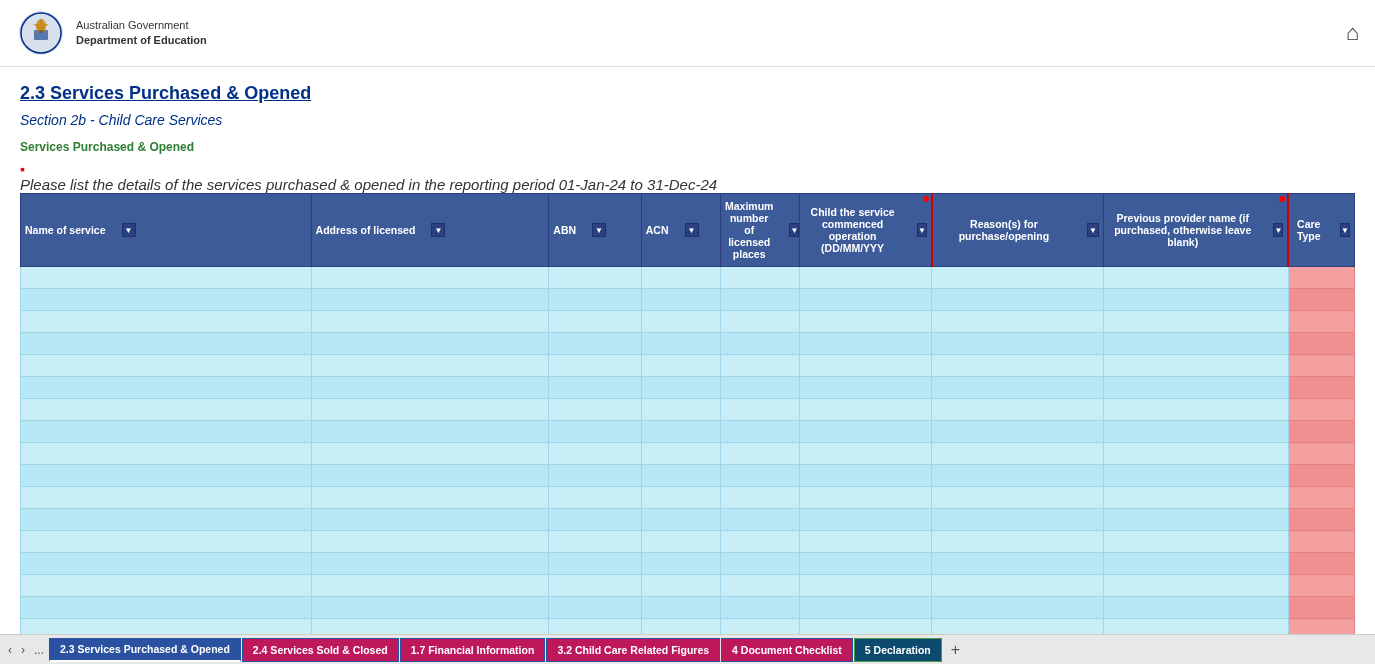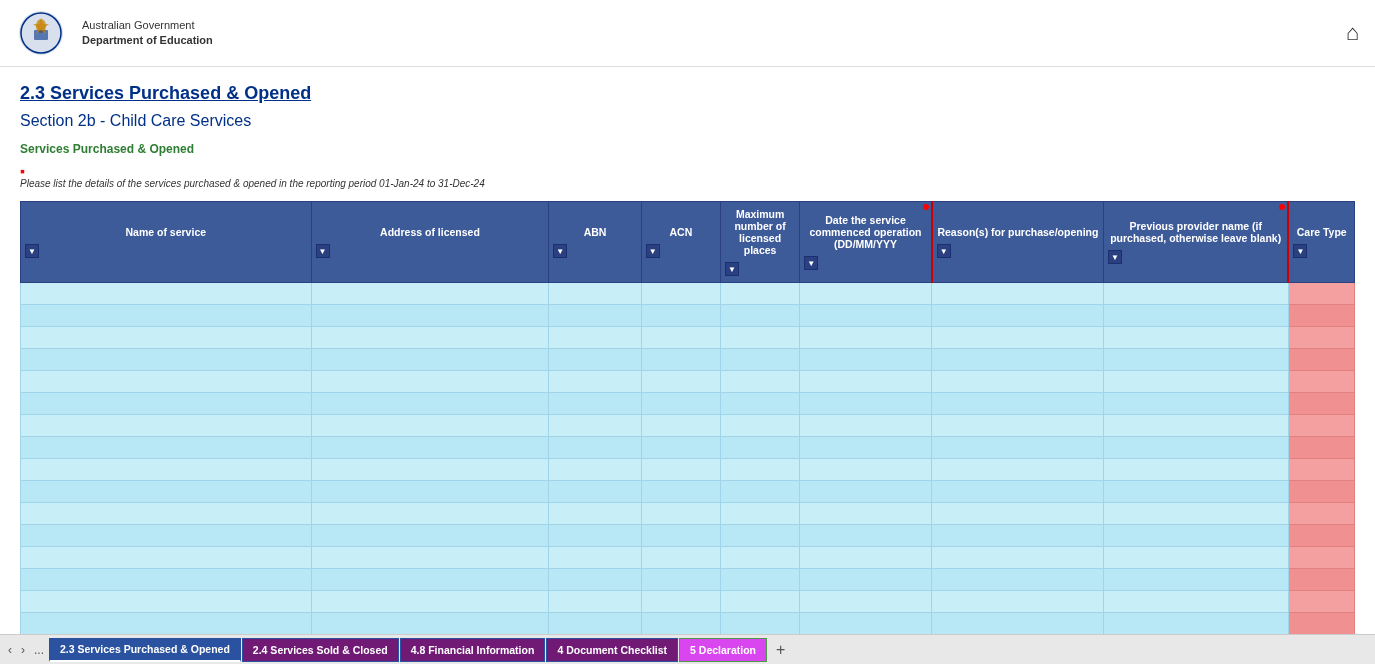--- a/index.html
+++ b/index.html
@@ -1,32 +1,32 @@
 <!DOCTYPE html>
 <html><head>
   <meta charset="utf-8">
   <style>
     * { margin: 0; padding: 0; box-sizing: border-box; }
     body { font-family: Arial, sans-serif; background: #fff; font-size: 12px; overflow: hidden; width: 1375px; height: 664px; display: flex; flex-direction: column; }
 
     
     .header { display: flex; align-items: center; padding: 8px 16px; border-bottom: 1px solid #ddd; background: #fff; }
-    .logo-area { display: flex; align-items: center; gap: 16px; }
+    .logo-area { display: flex; align-items: center; gap: 10px; }
     .logo-crest { width: 50px; height: 50px; }
     .logo-text { font-size: 11px; color: #333; line-height: 1.4; }
     .logo-text .dept { font-weight: bold; }
     .home-icon { margin-left: auto; font-size: 18px; color: #333; }
 
     
     .main-content { flex: 1; overflow-y: auto; padding: 16px 20px; }
 
     .page-title { font-size: 18px; font-weight: bold; color: #003087; text-decoration: underline; margin-bottom: 8px; }
-    .section-subtitle { font-size: 16px; color: #003087; margin-bottom: 12px; }
+    .section-subtitle { font-size: 14px; color: #003087; font-style: italic; margin-bottom: 12px; }
     .section-label { font-size: 12px; color: #2e7d32; font-weight: bold; margin-bottom: 4px; margin-top: 8px; }
-    .period-note { font-size: 10px; color: #333; font-style: italic; margin-bottom: 12px; }
+    .period-note { font-size: 15px; color: #333; font-style: italic; }
 
     
     .data-table { width: 100%; border-collapse: collapse; table-layout: fixed; }
     .data-table th {
       background: #3d5a99;
       color: #fff;
       font-size: 10.5px;
       font-weight: bold;
       text-align: center;
       padding: 6px 4px;
@@ -38,21 +38,21 @@
     .data-table td {
       background: #c8eef7;
       border: 1px solid #a0d4e8;
       height: 22px;
       padding: 0 2px;
     }
     .data-table td.pink-cell { background: #f4a0a0; border: 1px solid #e08080; }
     .data-table tr:nth-child(even) td { background: #b8e8f5; }
     .data-table tr:nth-child(even) td.pink-cell { background: #f09090; }
 
-    .col-header-inner { display: flex; flex-direction: column; gap: 6px; }
+    .col-header-inner { display: flex; flex-direction: row; align-items: center; gap: 16px; }
     .dropdown-arrow { display: inline-block; width: 14px; height: 14px; background: #2a4080; color: #fff; font-size: 8px; text-align: center; line-height: 14px; cursor: pointer; border: 1px solid #1a3070; }
 
     
     .col-name { width: 22%; margin-left: 16px; }
     .col-addr { width: 18%; }
     .col-abn { width: 7%; margin-top: 18px; }
     .col-acn { width: 6%; }
     .col-maxplaces { width: 6%; }
     .col-date { width: 10%; }
     .col-reason { width: 13%; }
@@ -76,31 +76,31 @@
       border: none;
       font-size: 12px;
       cursor: pointer;
       padding: 2px 4px;
       color: #555;
     }
     .tab-item {
       padding: 4px 10px;
       font-size: 10.5px;
       font-weight: bold;
-      background: #701a75;
+      background: #be185d;
       color: #fff;
       cursor: pointer;
       white-space: nowrap;
       border: 1px solid #2a52a0;
       height: 24px;
       display: flex;
       align-items: center;
     }
     .tab-item.active { background: #2a52a0; border-bottom: 2px solid #fff; }
-    .tab-item.green { background: #d946ef; border-color: #4a9a4a; }
+    .tab-item.green { background: #0c4a6e; border-color: #4a9a4a; }
     .tab-add {
       padding: 2px 8px;
       font-size: 16px;
       cursor: pointer;
       color: #555;
       background: none;
       border: none;
     }
 
     
@@ -166,21 +166,21 @@
           </div>
         </th>
         <th class="col-maxplaces">
           <div class="col-header-inner">
             <span>Maximum number of licensed places</span>
             <span class="dropdown-arrow">▼</span>
           </div>
         </th>
         <th class="col-date red-border-right">
           <div class="col-header-inner">
-            <span>Date the service commenced operation (DD/MM/YYY</span>
+            <span>Child the service commenced operation (DD/MM/YYY</span>
             <span class="dropdown-arrow">▼</span>
           </div>
           <div class="red-dot"></div>
         </th>
         <th class="col-reason">
           <div class="col-header-inner">
             <span>Reason(s) for purchase/opening</span>
             <span class="dropdown-arrow">▼</span>
           </div>
         </th>
@@ -392,18 +392,19 @@
   </table>
 </div>
 
 <div class="tab-bar">
   <button class="tab-nav-btn">‹</button>
   <button class="tab-nav-btn">›</button>
   <button class="tab-nav-btn">...</button>
 
   <div class="tab-item active">2.3 Services Purchased &amp; Opened</div>
   <div class="tab-item">2.4 Services Sold &amp; Closed</div>
-  <div class="tab-item">4.8 Financial Information</div>
+  <div class="tab-item">1.7 Financial Information</div>
+  <div class="tab-item">3.2 Child Care Related Figures</div>
   <div class="tab-item">4 Document Checklist</div>
   <div class="tab-item green">5 Declaration</div>
 
   <button class="tab-add">+</button>
 </div>
 
 </body></html>

